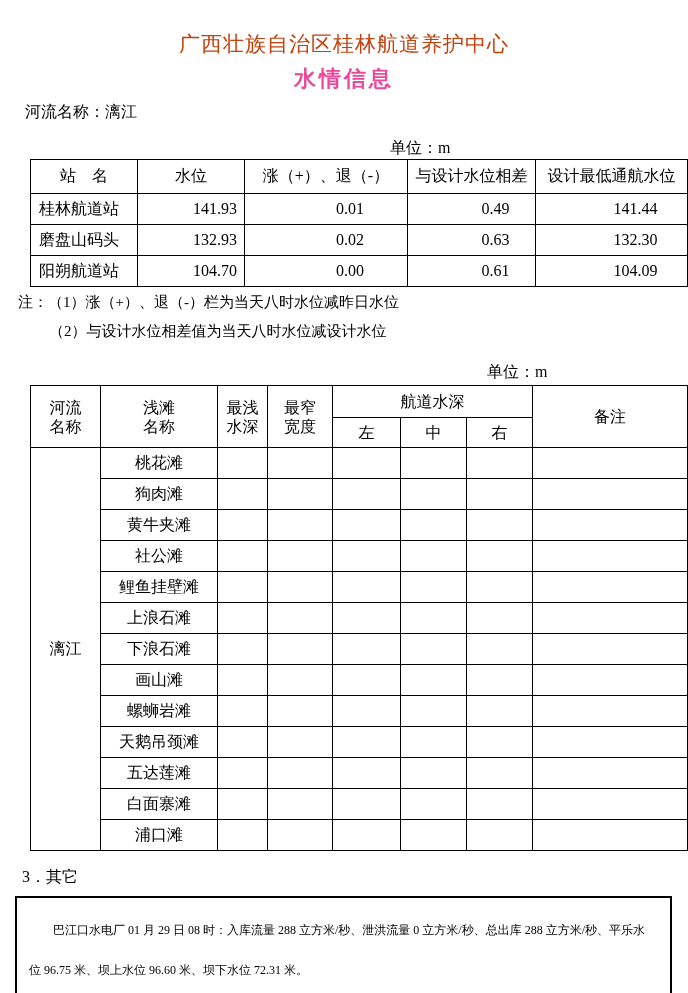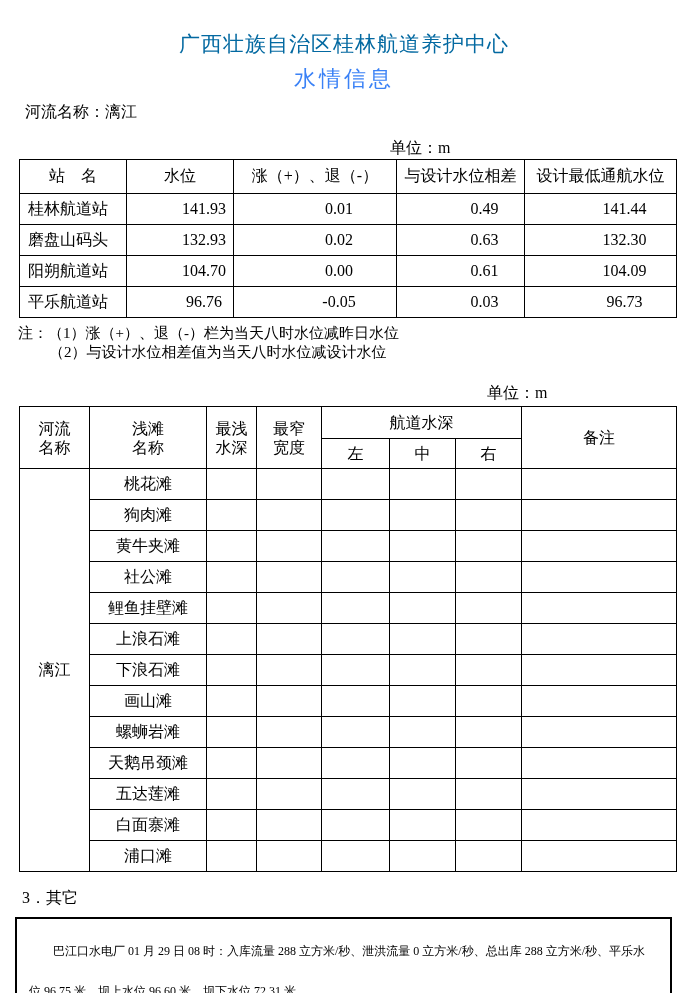--- a/index.html
+++ b/index.html
@@ -4,44 +4,44 @@
 <style>
   * { margin: 0; padding: 0; box-sizing: border-box; }
   html, body { background: #ffffff; }
   body {
     width: 688px; height: 993px;
     font-family: "Liberation Serif", "DejaVu Serif", serif;
     color: #000; position: relative; overflow: hidden;
   }
   .org-title {
     margin-top: 30px; text-align: center;
-    font-size: 21px; color: #0369a1; letter-spacing: 1px;
+    font-size: 21px; color: #c2410c; letter-spacing: 1px;
   }
   .doc-title {
     margin-top: 6px; text-align: center;
-    font-size: 22px; font-weight: normal; color: #3b82f6; letter-spacing: 3px;
+    font-size: 22px; font-weight: bold; color: #ec4899; letter-spacing: 3px;
   }
   .meta { position: relative; height: 42px; margin-top: 2px; }
   .meta-left { position: absolute; left: 25px; bottom: 15px; font-size: 16px; }
   .meta-right { position: absolute; right: 92px; bottom: 0; text-align: center; font-size: 15px; line-height: 20px; }
   .hrow { position: relative; height: 21px; }
   .sec-heading { position: absolute; left: 22px; top: 0; font-size: 16px; }
   .unit-1 { position: absolute; left: 390px; top: 0; font-size: 16px; }
   .unit-2 { position: absolute; left: 487px; top: 0; font-size: 16px; }
-  table { border-collapse: collapse; table-layout: fixed; margin-left: 19px; width: 657px; }
+  table { border-collapse: collapse; table-layout: fixed; margin-left: 30px; width: 657px; }
   th, td { border: 1px solid #000; font-size: 16px; font-weight: normal; text-align: center; vertical-align: middle; overflow: hidden; }
   
   .t1 col:nth-child(1){width:107px} .t1 col:nth-child(2){width:107px}
   .t1 col:nth-child(3){width:163px} .t1 col:nth-child(4){width:128px}
   .t1 col:nth-child(5){width:152px}
   .t1 thead th { height: 34px; }
   .t1 tbody td { height: 31px; padding-left: 48px; }
   .t1 tbody td.station { text-align: left; padding-left: 8px; }
   .notes { margin: 6px 0 0 18px; font-size: 15px; line-height: 19px; }
-  .notes .n2 { padding-left: 31px; }
+  .notes .n2 { padding-left: 31px; margin-top: 10px; }
   
   .sec2-row { margin-top: 21px; }
   .t2 { margin-top: 2px; }
   .t2 col:nth-child(1){width:70px}  .t2 col:nth-child(2){width:117px}
   .t2 col:nth-child(3){width:50px}  .t2 col:nth-child(4){width:65px}
   .t2 col:nth-child(5){width:68px}  .t2 col:nth-child(6){width:66px}
   .t2 col:nth-child(7){width:66px}  .t2 col:nth-child(8){width:155px}
   .t2 th { line-height: 19px; }
   .t2 .hr1 th { height: 32px; }
   .t2 .hr2 th { height: 30px; }
@@ -101,27 +101,20 @@
       <td>0.63</td>
       <td>132.30</td>
     </tr>
     <tr>
       <td class="station">阳朔航道站</td>
       <td>104.70</td>
       <td>0.00</td>
       <td>0.61</td>
       <td>104.09</td>
     </tr>
-    <tr>
-      <td class="station">平乐航道站</td>
-      <td>96.76</td>
-      <td>-0.05</td>
-      <td>0.03</td>
-      <td>96.73</td>
-    </tr>
   </tbody>
 </table>
 
 <div class="notes">
   <div class="n1">注：（1）涨（+）、退（-）栏为当天八时水位减昨日水位</div>
   <div class="n2">（2）与设计水位相差值为当天八时水位减设计水位</div>
 </div>
 
 <div class="hrow sec2-row">
   <span class="unit-2">单位：m</span>

